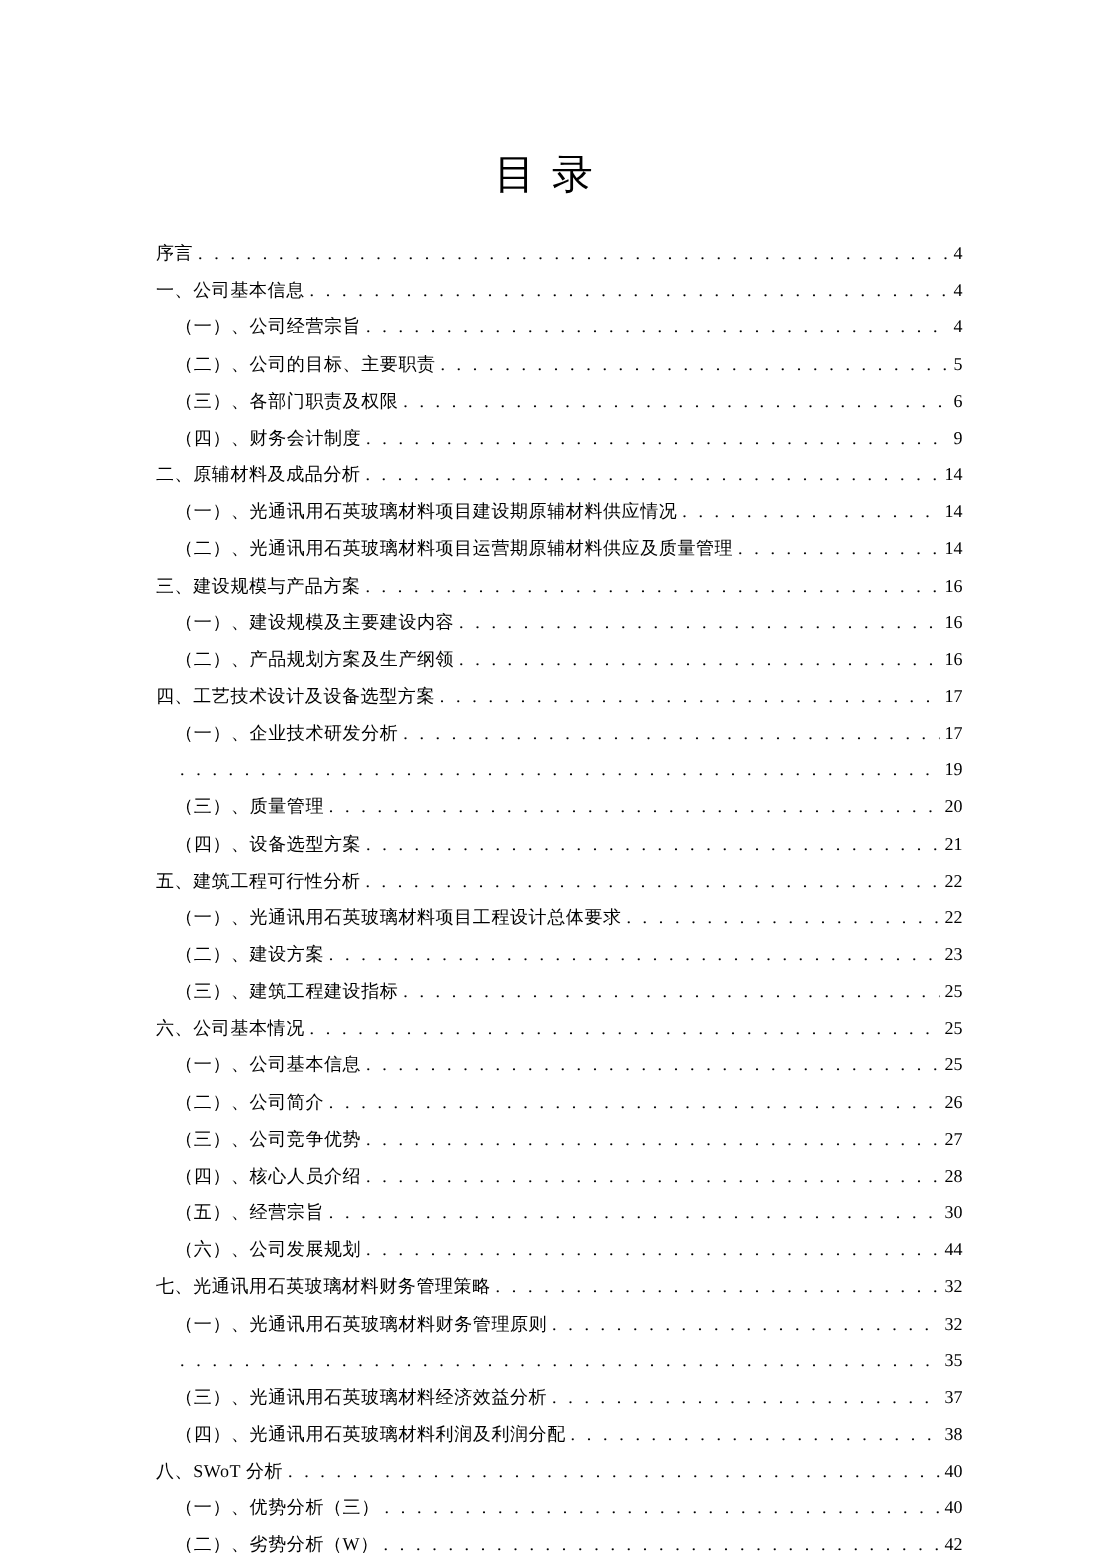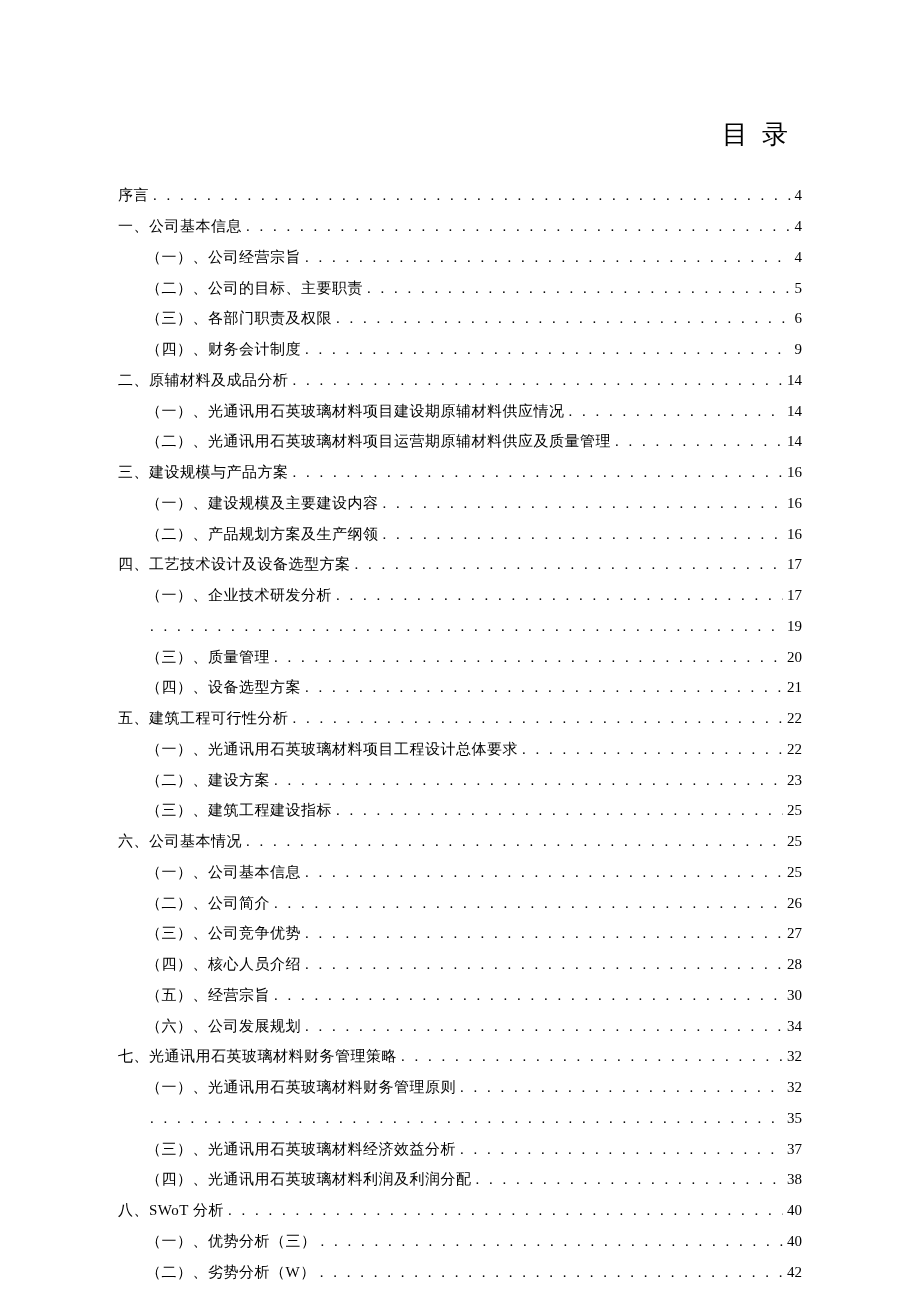--- a/index.html
+++ b/index.html
@@ -11,22 +11,22 @@
     }
     .page {
       width: 920px;
       min-height: 1301px;
       margin: 0 auto;
       box-sizing: border-box;
       padding: 100px 118px 60px 118px;
       position: relative;
     }
     .toc-title {
-      text-align: right;
-      font-size: 26px;
+      text-align: center;
+      font-size: 34px;
       letter-spacing: 14px;
       margin-bottom: 28px;
       font-weight: normal;
     }
     .toc {
       font-size: 15px;
       line-height: 2.05;
     }
     .toc-row {
       display: flex;
@@ -40,21 +40,21 @@
     .toc-row .dots {
       flex: 1 1 auto;
       overflow: hidden;
       letter-spacing: 3px;
       margin: 0 4px;
       color: #000;
     }
     .toc-row .page-num {
       white-space: nowrap;
     }
-    .indent-0 { margin-left: 0; }
+    .indent-0 { margin-left: 12px; }
     .indent-1 { margin-left: 28px; }
   </style>
 </head>
 <body>
 
 <div class="page">
   <h1 class="toc-title">目录</h1>
   <div class="toc" id="toc-list">
       <div class="toc-row indent-0">
         <span class="label">序言</span>
@@ -186,21 +186,21 @@
         <span class="page-num">28</span>
       </div>
       <div class="toc-row indent-1">
         <span class="label">（五）、经营宗旨</span>
         <span class="dots">. . . . . . . . . . . . . . . . . . . . . . . . . . . . . . . . . . . . . . . . . . . . . . . . . . . . . . . . . . . . . . . . . . . . . . . . . . . . . . . . . . . . . . . . . . . . . . . . . . . . . . . . . . . . . . . . . . . . . . . . </span>
         <span class="page-num">30</span>
       </div>
       <div class="toc-row indent-1">
         <span class="label">（六）、公司发展规划</span>
         <span class="dots">. . . . . . . . . . . . . . . . . . . . . . . . . . . . . . . . . . . . . . . . . . . . . . . . . . . . . . . . . . . . . . . . . . . . . . . . . . . . . . . . . . . . . . . . . . . . . . . . . . . . . . . . . . . . . . . . . . . . . . . . </span>
-        <span class="page-num">34</span>
+        <span class="page-num">44</span>
       </div>
       <div class="toc-row indent-0">
         <span class="label">七、光通讯用石英玻璃材料财务管理策略</span>
         <span class="dots">. . . . . . . . . . . . . . . . . . . . . . . . . . . . . . . . . . . . . . . . . . . . . . . . . . . . . . . . . . . . . . . . . . . . . . . . . . . . . . . . . . . . . . . . . . . . . . . . . . . . . . . . . . . . . . . . . . . . . . . . </span>
         <span class="page-num">32</span>
       </div>
       <div class="toc-row indent-1">
         <span class="label">（一）、光通讯用石英玻璃材料财务管理原则</span>
         <span class="dots">. . . . . . . . . . . . . . . . . . . . . . . . . . . . . . . . . . . . . . . . . . . . . . . . . . . . . . . . . . . . . . . . . . . . . . . . . . . . . . . . . . . . . . . . . . . . . . . . . . . . . . . . . . . . . . . . . . . . . . . . </span>
         <span class="page-num">32</span>

